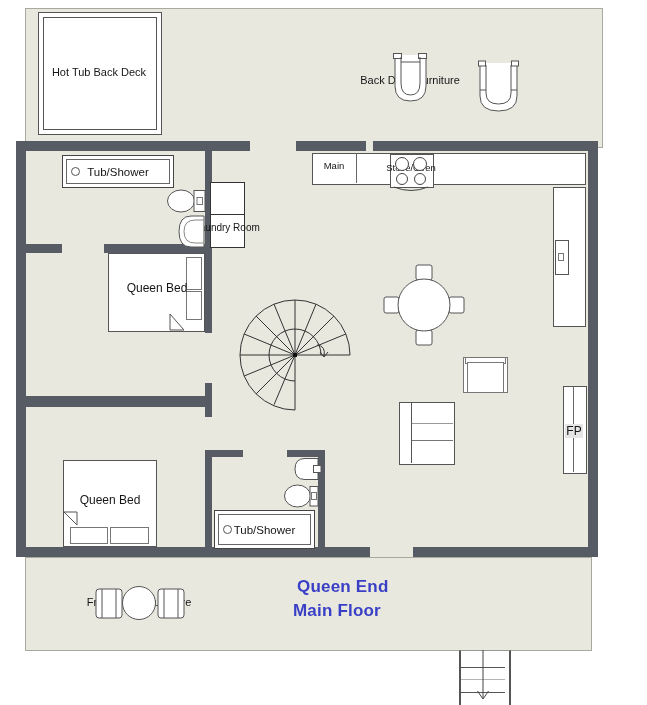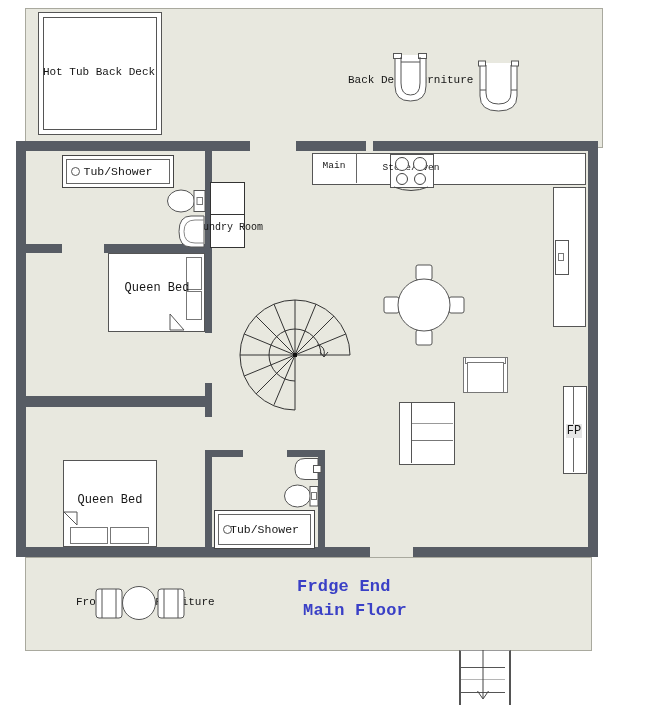--- a/index.html
+++ b/index.html
@@ -1,18 +1,18 @@
 <!DOCTYPE html>
 <html style="--wall: #575c64; --floor: #e8e8df; --accent_title: #3a40c6; --outline: #555555;"><head>
 <meta charset="utf-8">
 <style>
   html,body{margin:0;padding:0;background:#fff;}
   #canvas{
     position:relative;width:647px;height:705px;background:#ffffff;
-    font-family:Liberation Mono, monospace;color:#151515;overflow:hidden;
+    font-family:Liberation Sans, sans-serif;color:#151515;overflow:hidden;
   }
   .abs{position:absolute;}
   .deck{background:var(--floor);border:1px solid #a9a99e;}
   .floorbg{background:var(--floor);}
   .wall{background:var(--wall);}
   .furn{background:#fff;border:1px solid #555;}
   .furn-lt{background:#fff;border:1px solid #777;}
   .lbl{position:absolute;text-align:center;white-space:nowrap;line-height:1.15;}
   .s9{font-size:9.5px;}
   .s10{font-size:10px;}
@@ -106,22 +106,22 @@
   <div class="abs tub" style="left:214px;top:510px;width:99px;height:37px;">
     <div class="tub-inner">Tub/Shower</div>
     <div class="drain" style="left:8px;top:14px;"></div>
   </div>
 
   <div class="lbl s9" style="left:391px;top:300px;width:66px;">Dining Table</div>
 
   <div class="lbl s11" style="left:348px;top:74px;width:124px;">Back Deck Furniture</div>
   <div class="lbl s11" style="left:76px;top:596px;width:126px;">Front Porch Furniture</div>
 
-  <div class="title" style="left:297px;top:577px;">Frdge End</div>
-  <div class="title" style="left:303px;top:601px;">Main Floor</div>
+  <div class="title" style="left:297px;top:577px;">Queen End</div>
+  <div class="title" style="left:293px;top:601px;">Main Floor</div>
 
   <div class="abs stairs" style="left:459px;top:650px;width:48px;height:55px;">
     <div class="abs" style="left:0;top:16px;width:44px;height:1px;background:#555;"></div>
     <div class="abs" style="left:0;top:28px;width:44px;height:1px;background:#b5b5b5;"></div>
     <div class="abs" style="left:0;top:41px;width:44px;height:1px;background:#555;"></div>
   </div>
 
   <svg width="647" height="705" viewBox="0 0 647 705">
 
     <g stroke="#333" stroke-width="1" fill="none">

